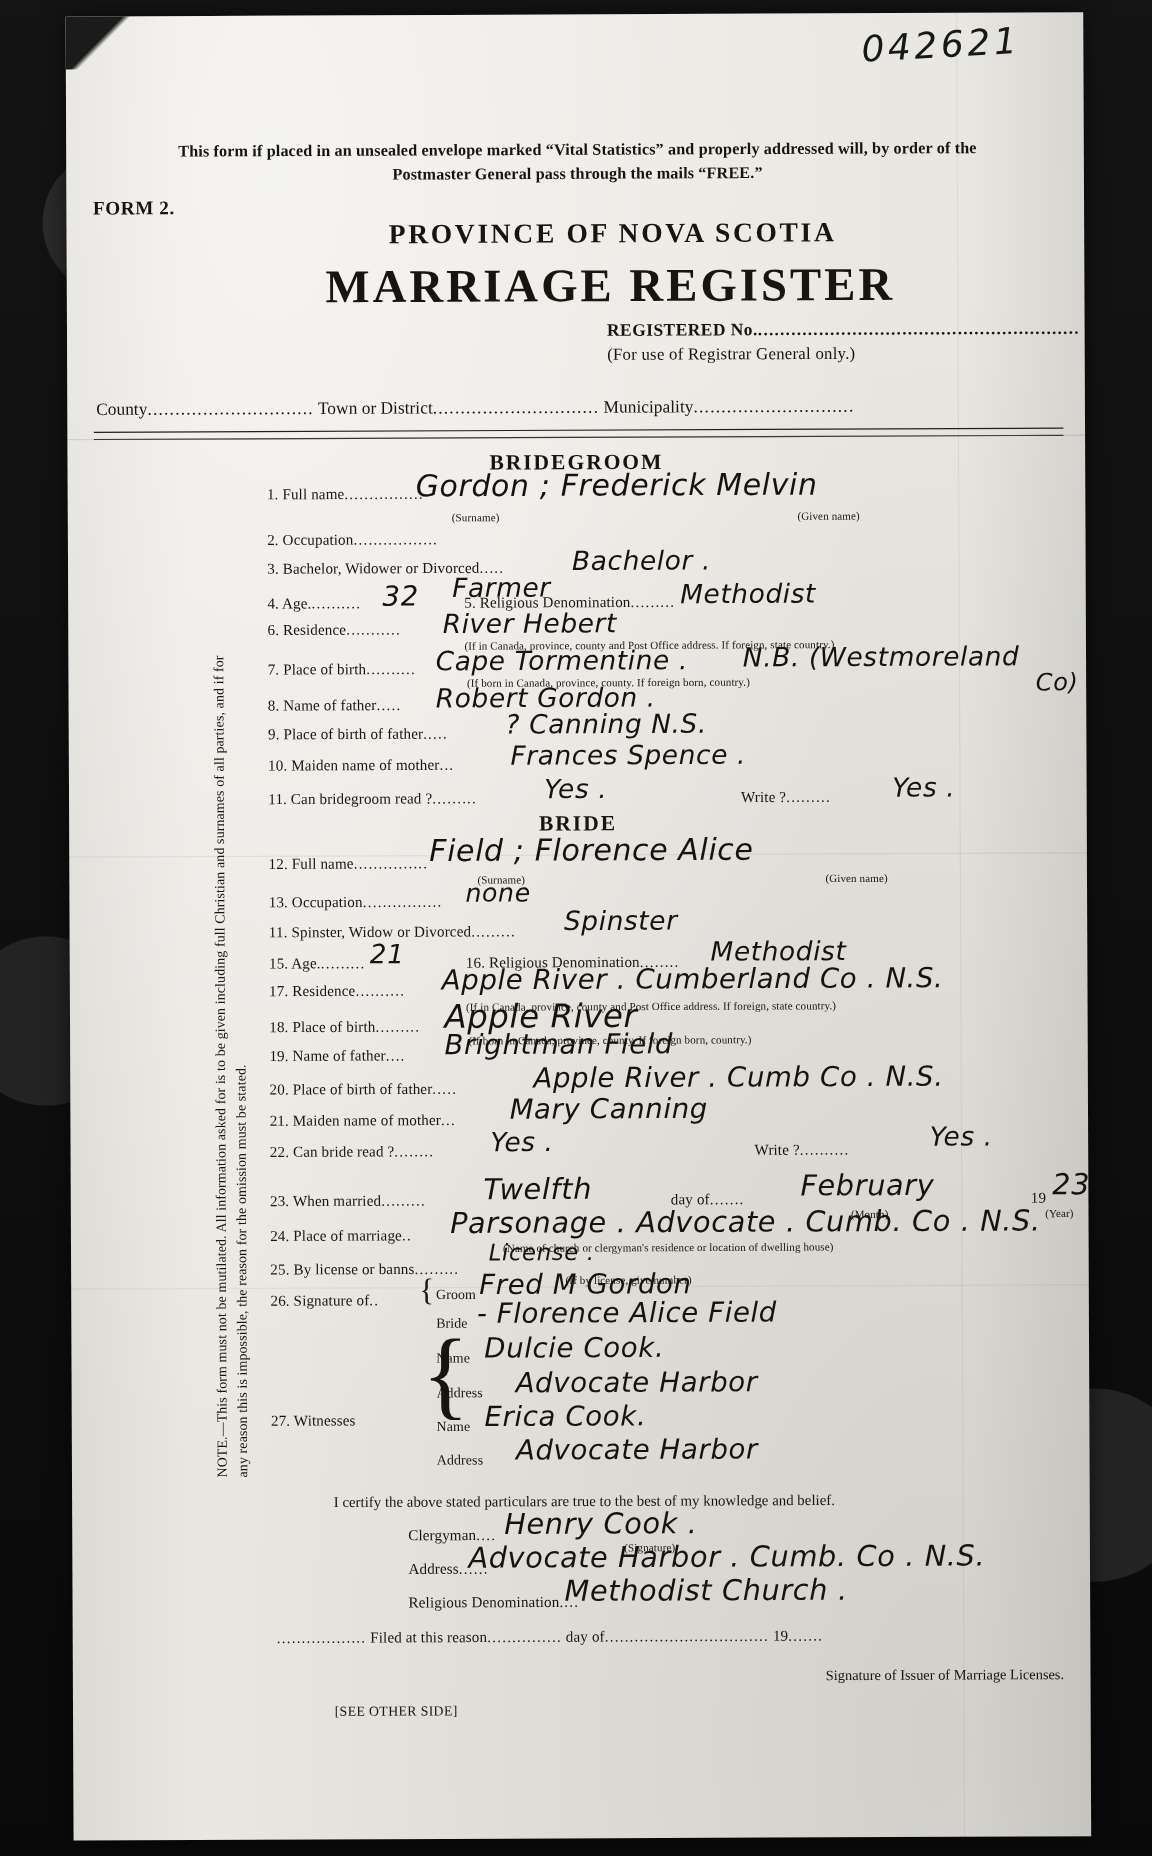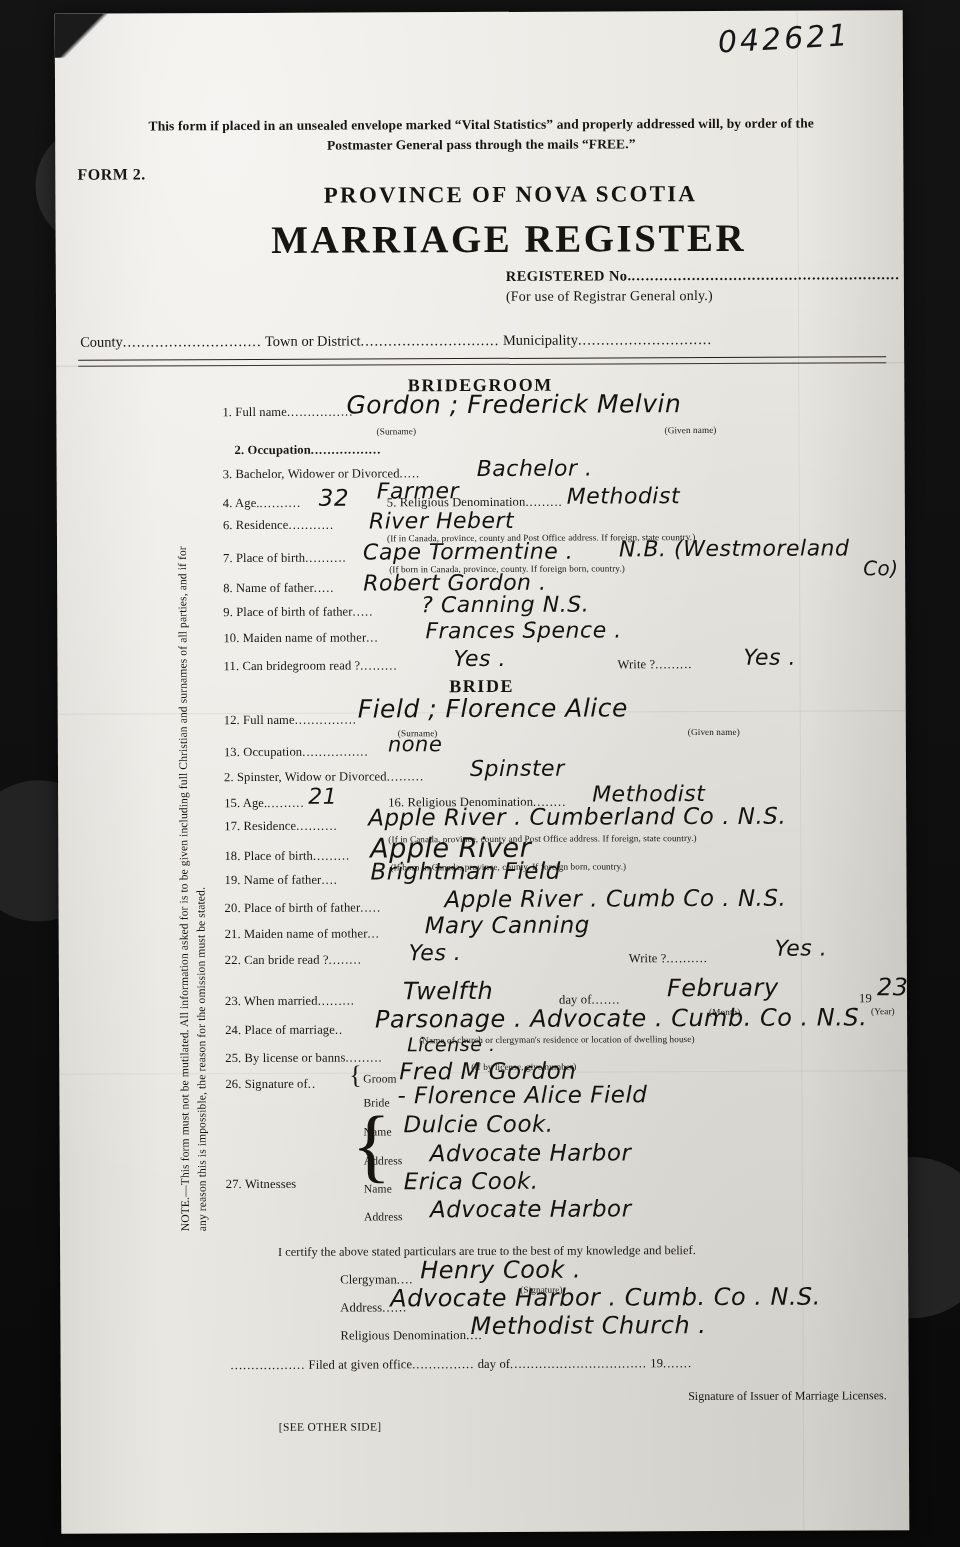--- a/index.html
+++ b/index.html
@@ -136,21 +136,21 @@
 
     <div class="sec" style="top:363px;">BRIDEGROOM</div>
 
     <div class="row" style="left:166px;top:392px;">
       <span>1. Full name</span><span class="dots">................</span>
     </div>
     <div class="h hw" style="left:290px;top:378px;font-size:25px;">Gordon ;  Frederick Melvin</div>
     <div class="row sub" style="left:320px;top:414px;">(Surname)</div>
     <div class="row sub" style="left:608px;top:414px;">(Given name)</div>
 
-    <div class="row" style="left:178px;top:430px;font-weight:bold;">
+    <div class="row" style="left:166px;top:430px;">
       <span>2. Occupation</span><span class="dots">.................</span>
     </div>
     <div class="h hw" style="left:320px;top:420px;font-size:22px;margin-top:46px;">Farmer</div>
 
     <div class="row" style="left:166px;top:454px;">
       <span>3. Bachelor, Widower or Divorced</span><span class="dots">.....</span>
     </div>
     <div class="h hw" style="left:420px;top:444px;font-size:22px;">Bachelor .</div>
 
     <div class="row" style="left:166px;top:483px;">
@@ -208,21 +208,21 @@
     <div class="h hw" style="left:300px;top:682px;font-size:25px;">Field    ;     Florence Alice</div>
     <div class="row sub" style="left:340px;top:716px;">(Surname)</div>
     <div class="row sub" style="left:630px;top:716px;">(Given name)</div>
 
     <div class="row" style="left:166px;top:732px;">
       <span>13. Occupation</span><span class="dots">................</span>
     </div>
     <div class="h hw" style="left:330px;top:720px;font-size:21px;">none</div>
 
     <div class="row" style="left:166px;top:757px;">
-      <span>2. Spinster, Widow or Divorced</span><span class="dots">.........</span>
+      <span>11. Spinster, Widow or Divorced</span><span class="dots">.........</span>
     </div>
     <div class="h hw" style="left:412px;top:744px;font-size:22px;">Spinster</div>
 
     <div class="row" style="left:166px;top:783px;">
       <span>15. Age.</span><span class="dots">.........</span>
     </div>
     <div class="h hw" style="left:250px;top:771px;font-size:22px;">21</div>
     <div class="row" style="left:330px;top:783px;">
       <span>16. Religious Denomination</span><span class="dots">........</span>
     </div>
@@ -326,21 +326,21 @@
     </div>
     <div class="h hw" style="left:330px;top:1272px;font-size:24px;">Advocate Harbor . Cumb. Co . N.S.</div>
 
     <div class="row" style="left:280px;top:1316px;">
       <span>Religious Denomination</span><span class="dots">....</span>
     </div>
     <div class="h hw" style="left:410px;top:1300px;font-size:24px;">Methodist Church .</div>
 
     <div class="row" style="left:170px;top:1345px;">
       <span class="dots">..................</span>
-      <span>Filed at given office</span><span class="dots">...............</span>
+      <span>Filed at this reason</span><span class="dots">...............</span>
       <span>day of</span><span class="dots">.................................</span>
       <span>19</span><span class="dots">.......</span>
     </div>
 
     <div id="sigissuer">Signature of Issuer of Marriage Licenses.</div>
     <div id="seeother">[SEE OTHER SIDE]</div>
 
   </div>
 </div>
 

